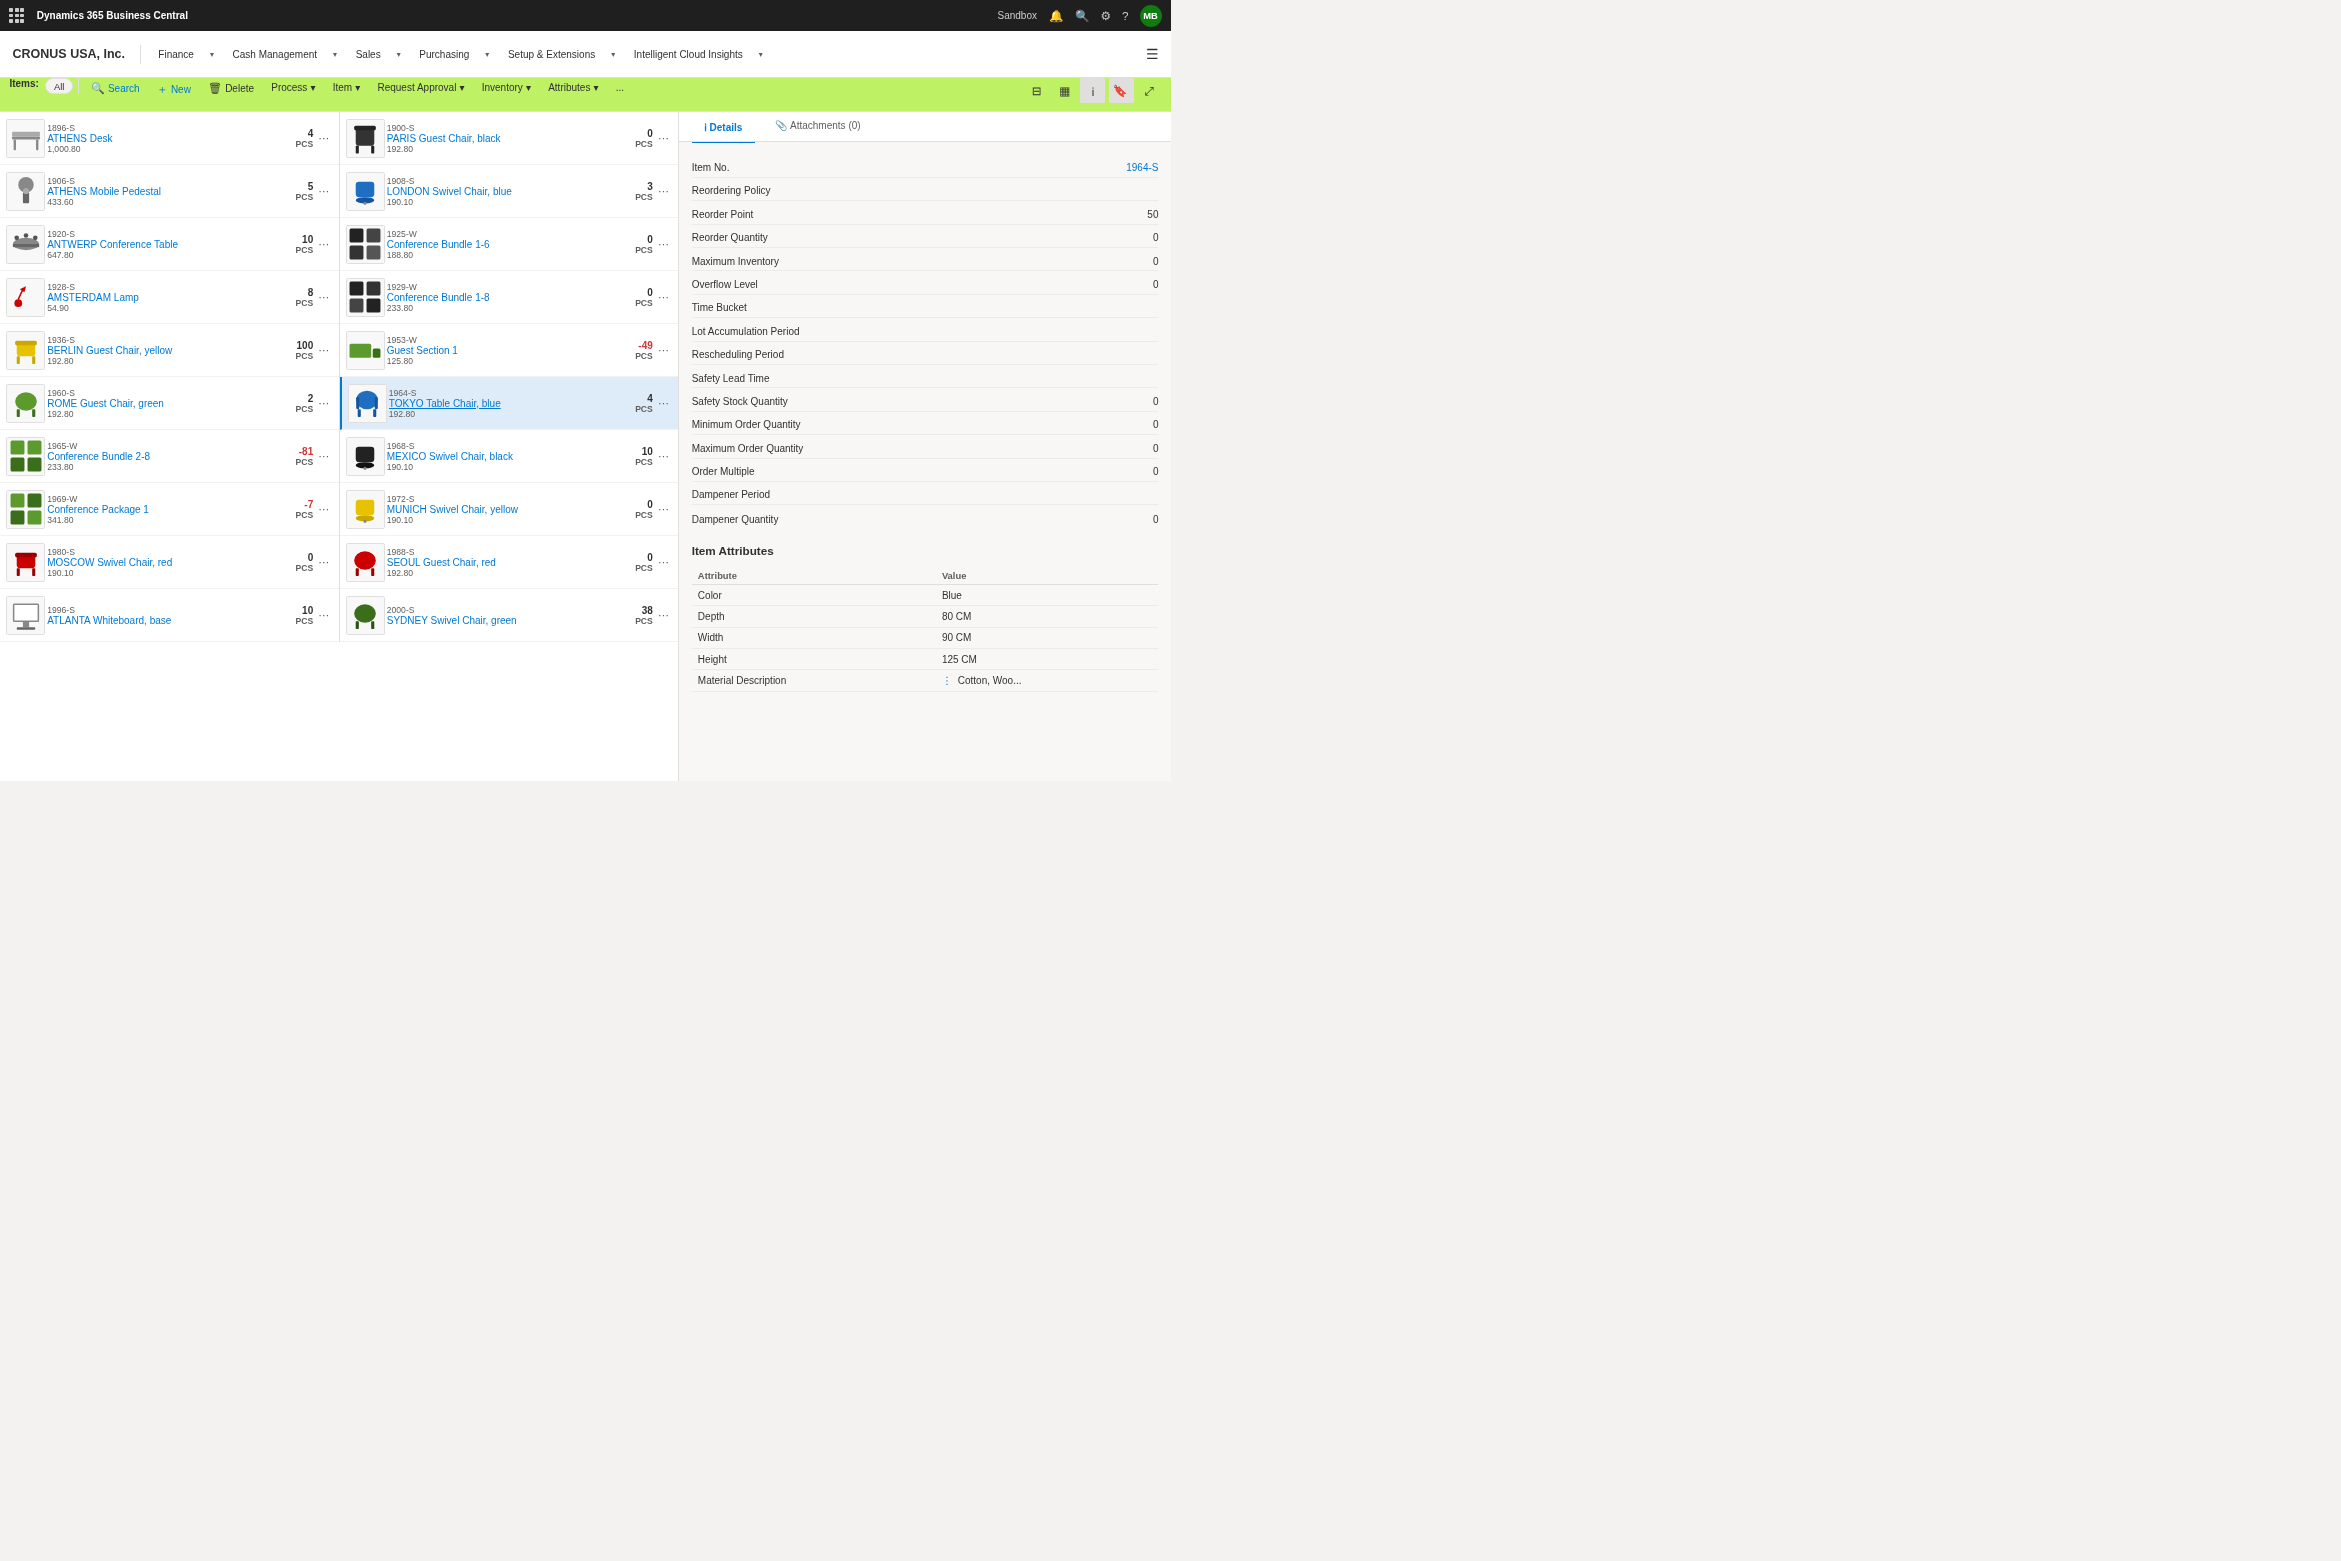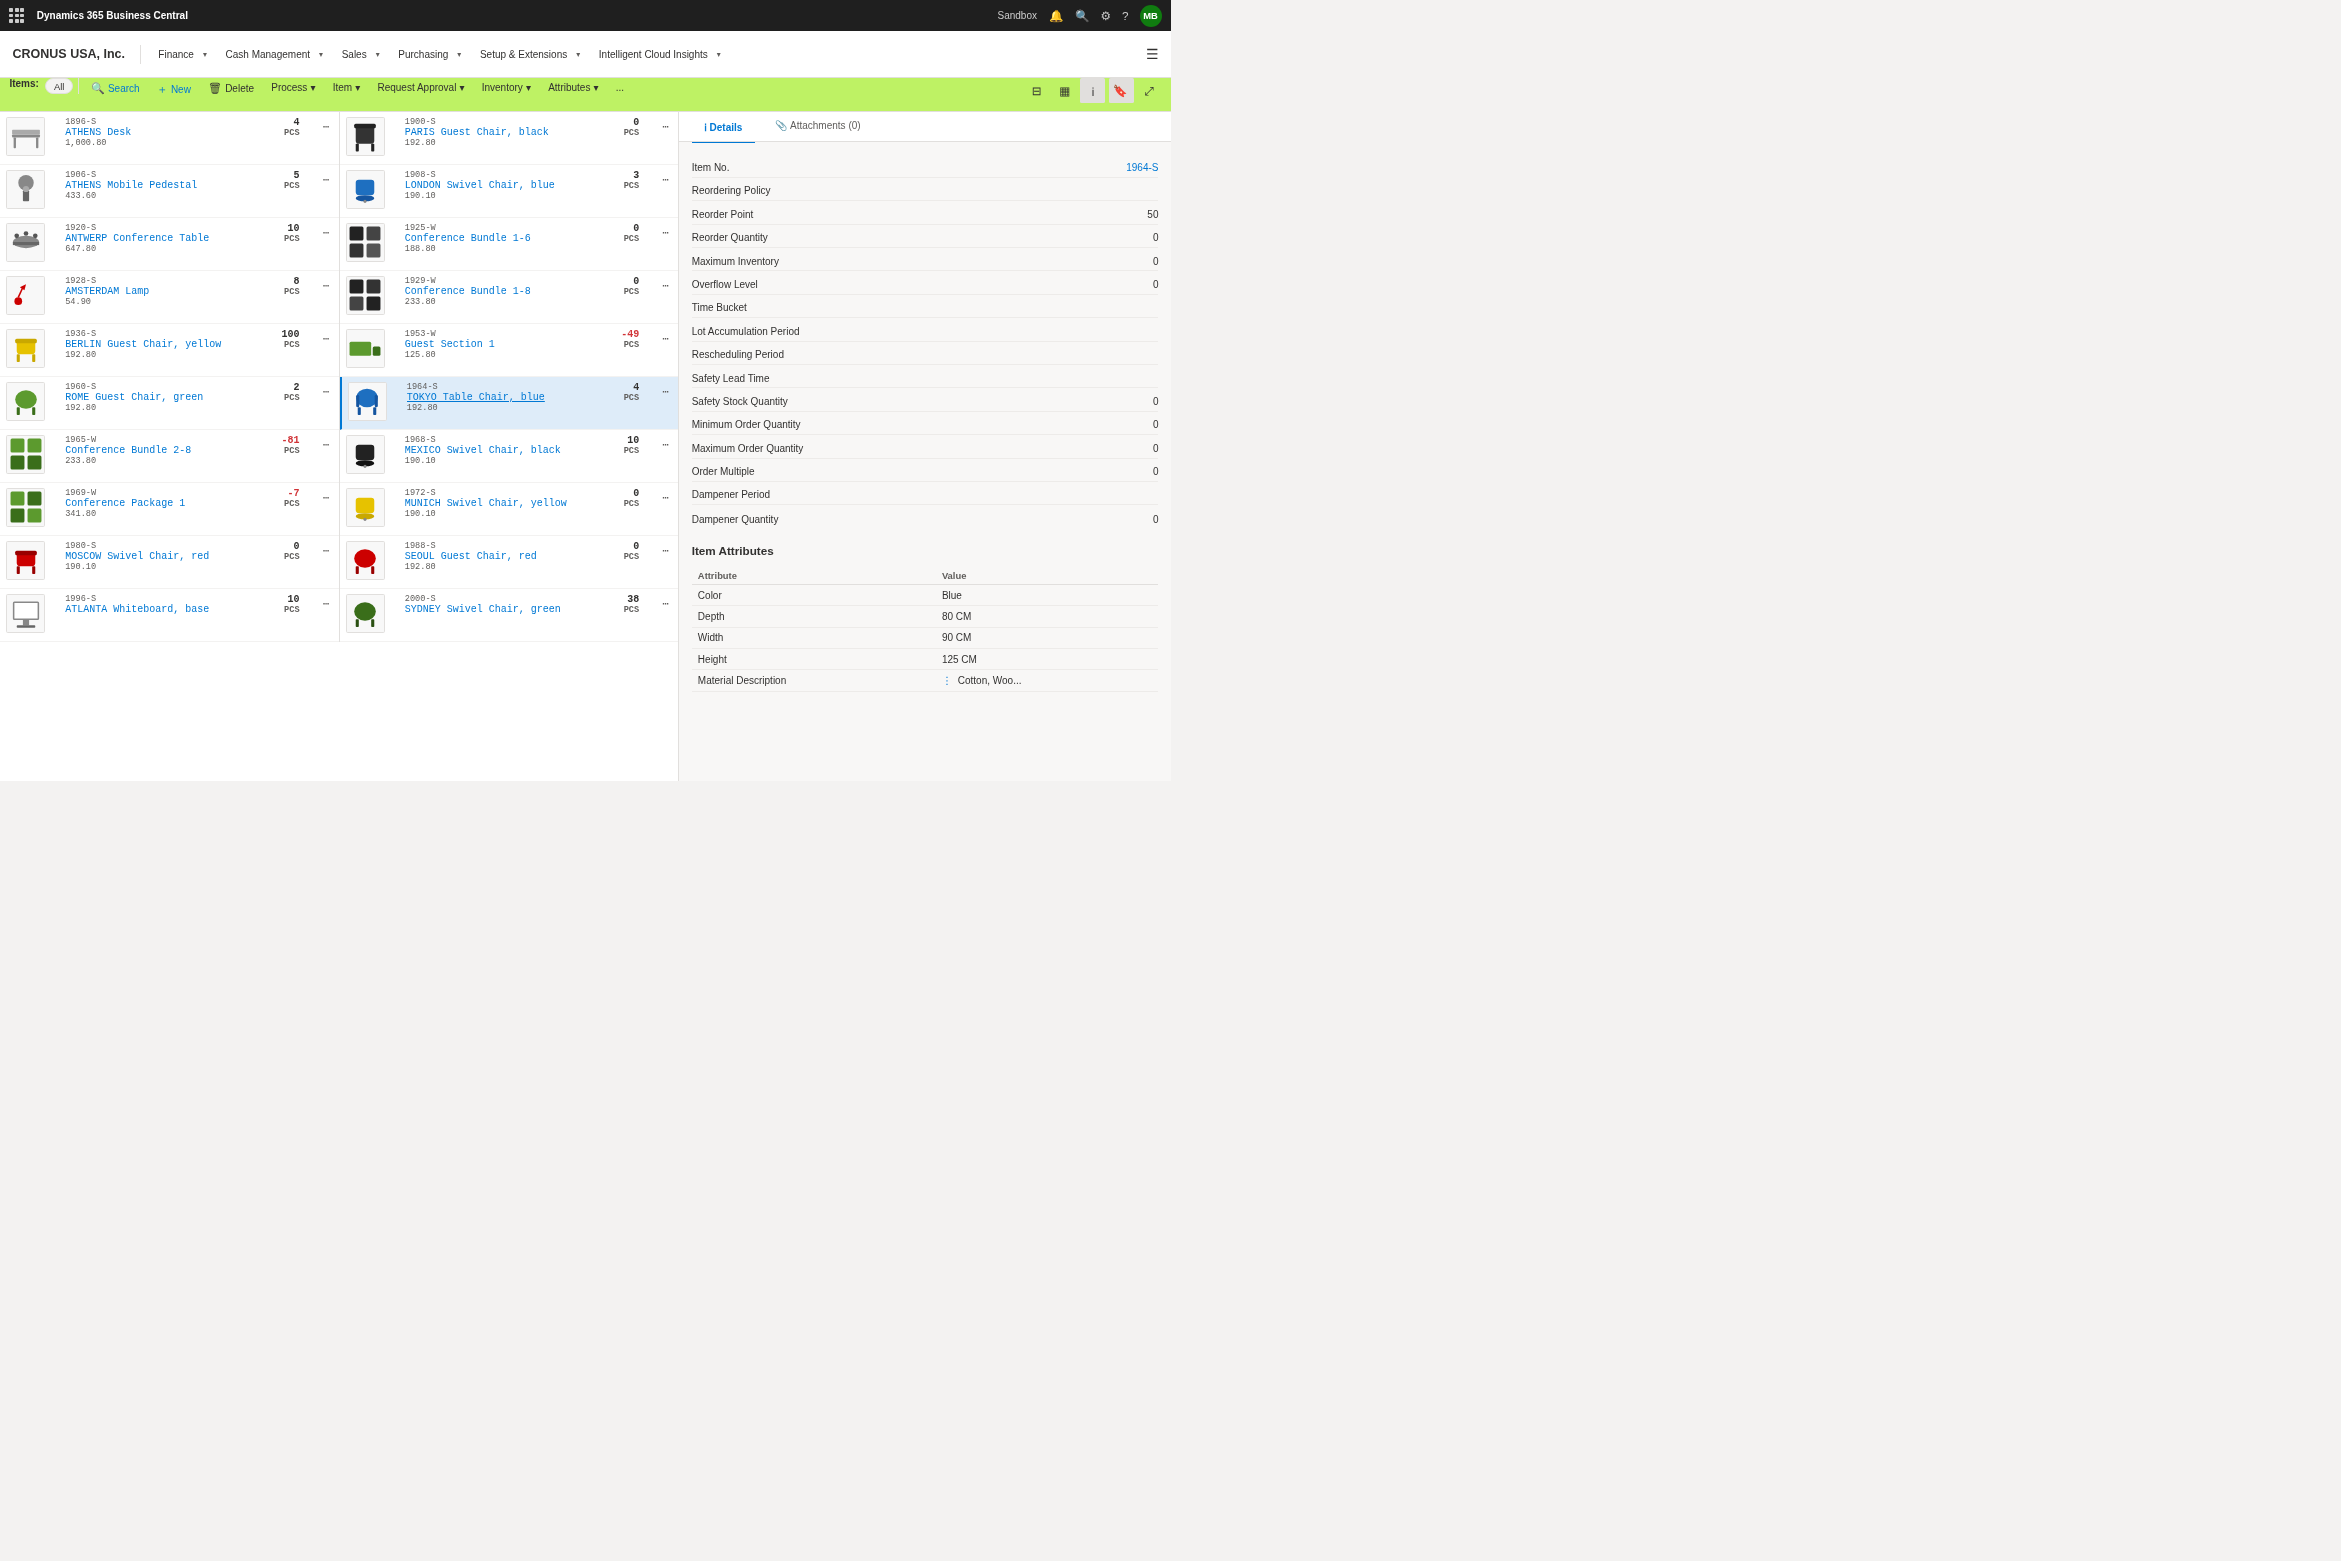--- a/index.html
+++ b/index.html
@@ -28,21 +28,21 @@
       background: #fff;
       border-bottom: 0.8px solid #e1dfdd;
       height: 47px;
       display: flex;
       align-items: center;
       padding: 0 12.5px;
       gap: 3.1px;
     }
     .company-name { font-size: 12.5px; font-weight: 700; color: #323130; margin-right: 6.2px; }
     .nav-divider { width: 0.8px; height: 19px; background: #e1dfdd; margin: 0 6.2px; }
-    .nav-item { padding: 4.7px 7.8px; font-size: 10px; color: #323130; cursor: pointer; border-radius: 1.6px; display: flex; align-items: center; gap: 9px; white-space: nowrap; }
+    .nav-item { padding: 4.7px 7.8px; font-size: 10px; color: #323130; cursor: pointer; border-radius: 1.6px; display: flex; align-items: center; gap: 16px; white-space: nowrap; }
     .nav-item .chevron { font-size: 7.8px; color: #605e5c; }
     .nav-spacer { flex: 1; }
     .hamburger { font-size: 14px; cursor: pointer; color: #323130; }
 
     
     .toolbar {
       background: #bef264;
       border-bottom: 0.8px solid #e1dfdd;
       height: 34px;
       display: flex;
@@ -75,27 +75,26 @@
       border-right: 0.8px solid #e1dfdd;
     }
     .list-columns {
       display: flex;
     }
     .list-col { flex: 1; overflow-y: auto; }
     .list-col:first-child { border-right: 0.8px solid #e1dfdd; }
 
     .item-row {
       display: flex;
-      align-items: flex-start;
+      align-items: center;
       padding: 4.7px 6.2px;
       border-bottom: 0.8px solid #f3f2f1;
       cursor: pointer;
       min-height: 53px;
-      gap: 20px;
-      font-family: Liberation Mono, monospace;
+      gap: 2px;
     }
     .item-row.selected { background: #deecf9; border-left: 2.3px solid #0078d4; }
     .item-thumb {
       width: 39px;
       height: 39px;
       flex-shrink: 0;
       background: #f8f8f8;
       border: 0.8px solid #e1dfdd;
       border-radius: 1.6px;
       display: flex;

